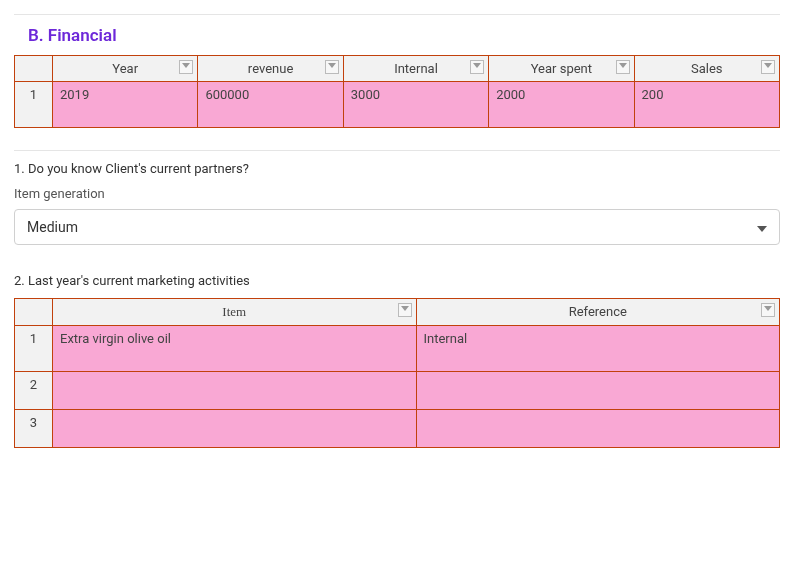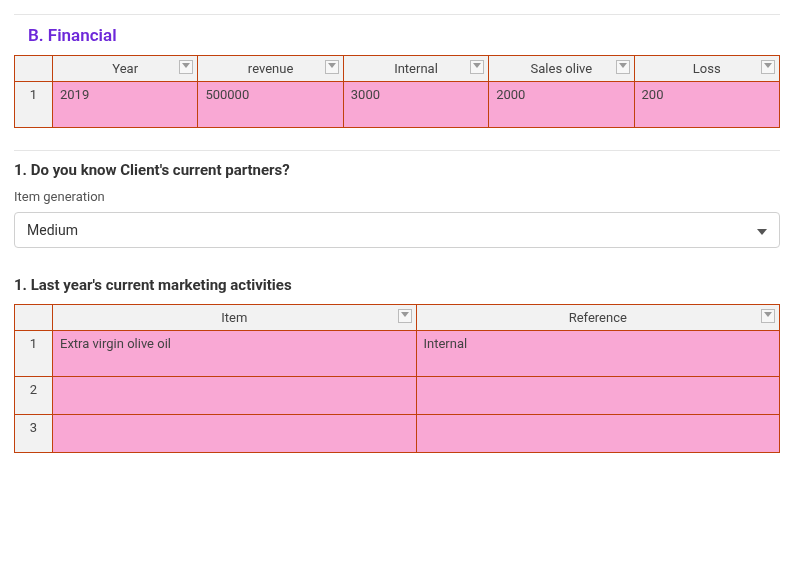--- a/index.html
+++ b/index.html
@@ -17,22 +17,22 @@
     background: #e5e5e5;
     margin: 2px 0 10px 0;
   }
   h3 {
     font-size: 17px;
     font-weight: 600;
     margin: 8px 0 10px 14px;
     color: #6d28d9;
   }
   .q-text {
-    font-size: 15px;
-    font-weight: 700;
+    font-size: 13px;
+    font-weight: 400;
     margin: 10px 0 10px 0;
   }
   .label-text {
     font-size: 13px;
     color: #555;
     margin-bottom: 8px;
   }
   table {
     width: 100%;
     border-collapse: collapse;
@@ -129,42 +129,42 @@
         </th>
         <th>
           <span>Internal</span>
           <span class="filter-icon">
             <svg width="8" height="8" viewBox="0 0 8 8">
                 <path d="M0 0 L8 0 L4 5 Z" fill="#999"></path>
               </svg>
           </span>
         </th>
         <th>
-          <span>Sales olive</span>
-          <span class="filter-icon">
-            <svg width="8" height="8" viewBox="0 0 8 8">
-                <path d="M0 0 L8 0 L4 5 Z" fill="#999"></path>
-              </svg>
-          </span>
-        </th>
-        <th>
-          <span>Loss</span>
+          <span>Year spent</span>
+          <span class="filter-icon">
+            <svg width="8" height="8" viewBox="0 0 8 8">
+                <path d="M0 0 L8 0 L4 5 Z" fill="#999"></path>
+              </svg>
+          </span>
+        </th>
+        <th>
+          <span>Sales</span>
           <span class="filter-icon">
             <svg width="8" height="8" viewBox="0 0 8 8">
                 <path d="M0 0 L8 0 L4 5 Z" fill="#999"></path>
               </svg>
           </span>
         </th>
       </tr>
     </thead>
     <tbody>
       <tr>
         <td class="rownum">1</td>
         <td>2019</td>
-        <td>500000</td>
+        <td>600000</td>
         <td>3000</td>
         <td>2000</td>
         <td>200</td>
       </tr>
     </tbody>
   </table>
 </div>
 
 <div class="hr"></div>
 
@@ -175,27 +175,27 @@
 
   <div class="select">
     <span>Medium</span>
     <span class="caret">
       <svg width="10" height="6" viewBox="0 0 10 6">
           <path d="M0 0 L10 0 L5 6 Z" fill="#555"></path>
         </svg>
     </span>
   </div>
 
-  <div class="q-text">1. Last year's current marketing activities</div>
+  <div class="q-text">2. Last year's current marketing activities</div>
 
   <table>
     <thead>
       <tr>
         <th class="rownum"></th>
-        <th style="width:49%;">
+        <th style="width:49%;font-family:Liberation Serif, serif;">
           <span>Item</span>
           <span class="filter-icon">
             <svg width="8" height="8" viewBox="0 0 8 8">
                 <path d="M0 0 L8 0 L4 5 Z" fill="#999"></path>
               </svg>
           </span>
         </th>
         <th style="width:49%;margin-top:13px;">
           <span>Reference</span>
           <span class="filter-icon">

